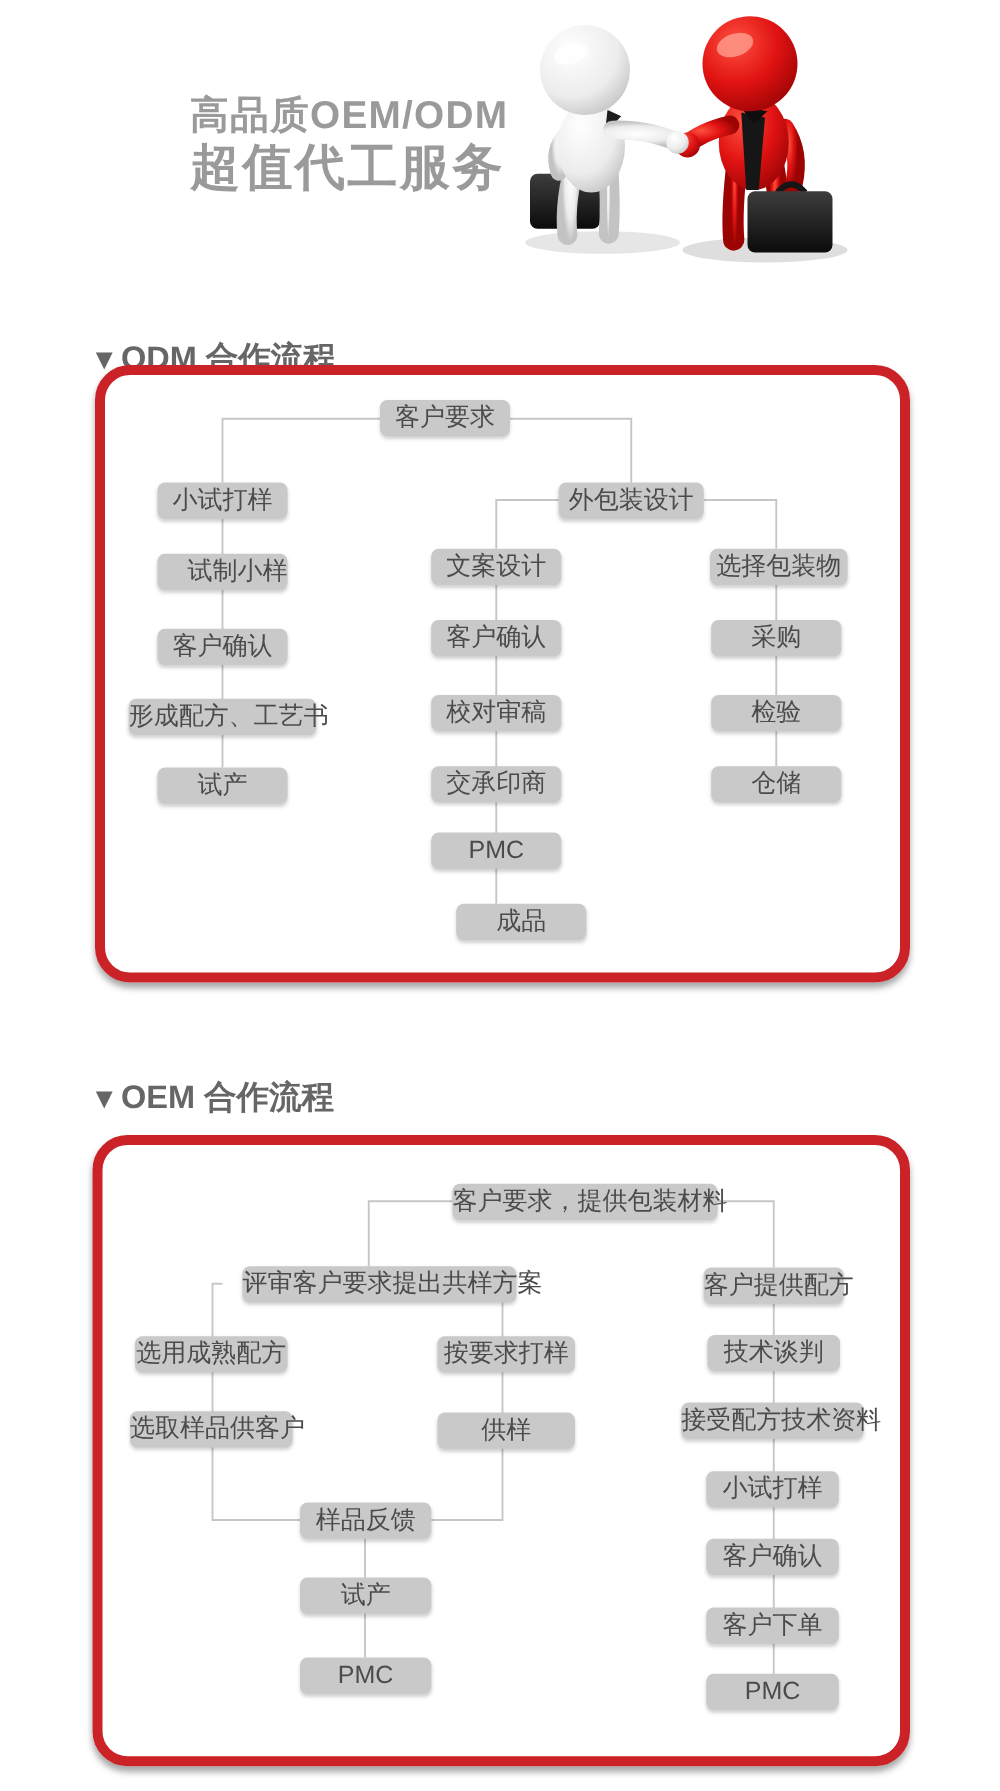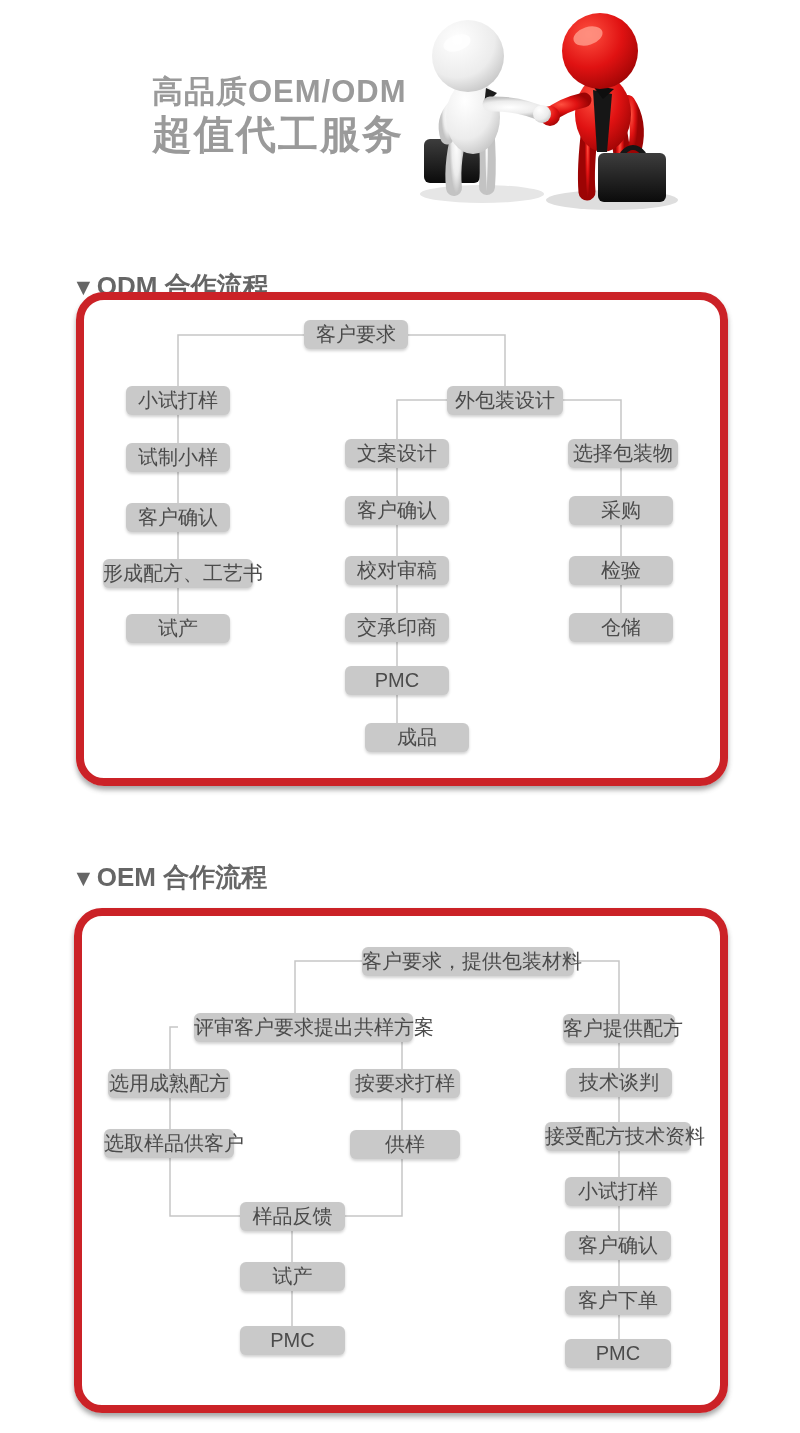--- a/index.html
+++ b/index.html
@@ -128,21 +128,21 @@
       <polyline points="619,1043 619,1339"></polyline>
     </g>
   </svg>
 
   <div class="chart-frame" id="odm-frame"></div>
   <div class="chart-frame" id="oem-frame"></div>
 
   <div class="node" style="left:304px;top:320px;width:104px;">客户要求</div>
   <div class="node" style="left:126px;top:386px;width:104px;">小试打样</div>
   <div class="node" style="left:447px;top:386px;width:116px;">外包装设计</div>
-  <div class="node" style="left:126px;top:443px;width:104px;">试制小样</div>
+  <div class="node" style="left:126px;top:443px;width:104px;text-align:right;">试制小样</div>
   <div class="node" style="left:126px;top:503px;width:104px;">客户确认</div>
   <div class="node" style="left:103px;top:559px;width:150px;">形成配方、工艺书</div>
   <div class="node" style="left:126px;top:614px;width:104px;">试产</div>
   <div class="node" style="left:345px;top:439px;width:104px;">文案设计</div>
   <div class="node" style="left:345px;top:496px;width:104px;">客户确认</div>
   <div class="node" style="left:345px;top:556px;width:104px;">校对审稿</div>
   <div class="node" style="left:345px;top:613px;width:104px;">交承印商</div>
   <div class="node" style="left:345px;top:666px;width:104px;">PMC</div>
   <div class="node" style="left:365px;top:723px;width:104px;">成品</div>
   <div class="node" style="left:568px;top:439px;width:110px;text-align:center;">选择包装物</div>

